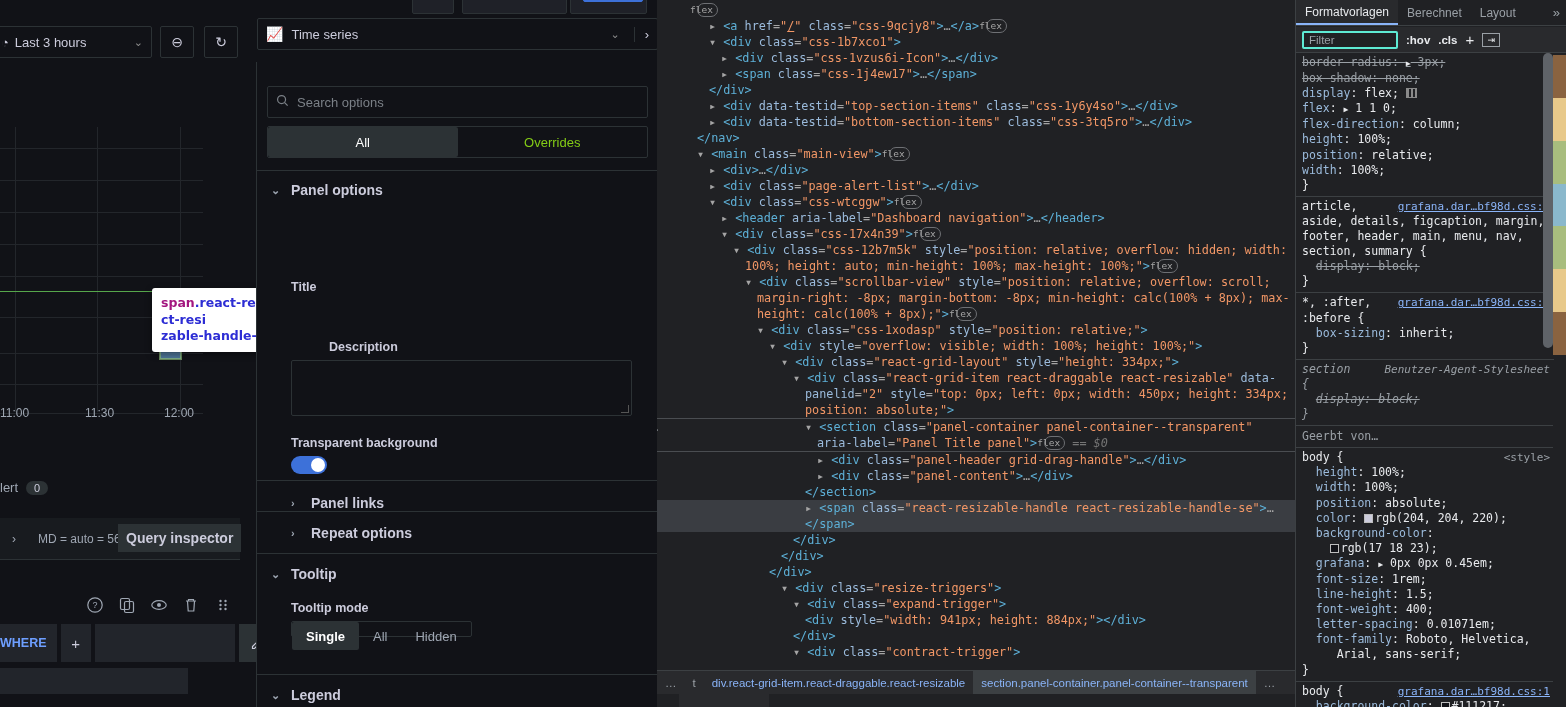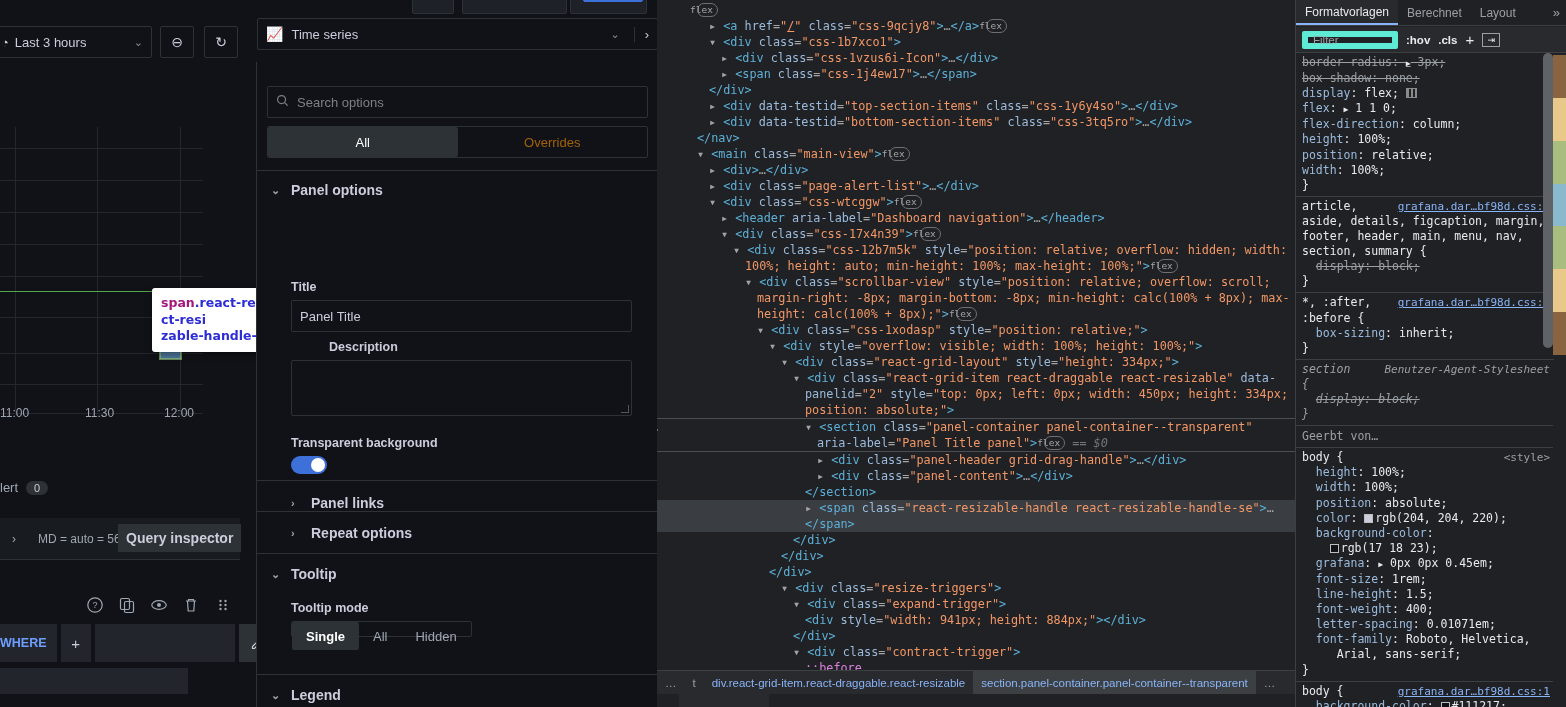--- a/index.html
+++ b/index.html
@@ -106,21 +106,21 @@
     background:#111217; border:1px solid #2c3235; border-radius:2px;
     display:flex; align-items:center; gap:8px; padding:0 8px;
     font-size:13px; color:#7b8087;
   }
   #all-ovr {
     position:absolute; left:10px; top:64px; width:381px; height:32px;
     background:#111217; border:1px solid #2c3235; border-radius:2px; display:flex;
   }
   #all-ovr div { flex:1; display:flex; align-items:center; justify-content:center; font-size:13px; }
   #all-ovr .sel { background:#2c3235; color:#fff; font-weight:500; border-radius:2px; }
-  #all-ovr .unsel { color:#a16207;text-align:center; }
+  #all-ovr .unsel { color:#84cc16;text-align:center; }
 
   .sec-hdr { display:flex; align-items:center; gap:12px; font-size:14px; font-weight:700; color:#ccccdc; }
   .sec-hdr .car { color:#9fa7b3; font-size:11px; width:8px; }
   .opt-label { font-size:12.5px; font-weight:700; color:#ccccdc; }
   .opt-input {
     background:#111217; border:1px solid #2c3235; border-radius:2px;
     height:32px; display:flex; align-items:center; padding:0 8px; font-size:13px; color:#ccccdc;
   }
   .divider { position:absolute; left:0; width:401px; height:1px; background:#2c3235; }
 
@@ -186,21 +186,21 @@
       border-left:1px solid #3c4043; }
   #st-tabs { position:absolute; left:0; top:0; width:271px; height:26px;
       border-bottom:1px solid #3c4043; display:flex; align-items:stretch; font-size:12px; }
   #st-tabs .tab { padding:0 9px; display:flex; align-items:center; color:#9aa0a6; }
   #st-tabs .tab.on { color:#e8eaed; border-bottom:2px solid #8ab4f8; background:#292a2d; }
   #st-tabs .more { margin-left:auto; padding:0 7px; display:flex; align-items:center; color:#9aa0a6; font-size:13px;}
 
   #st-filter { position:absolute; left:0; top:27px; width:271px; height:26px;
      display:flex; align-items:center; gap:8px; padding:0 6px; border-bottom:1px solid #3c4043;
      font-size:11.5px; color:#9aa0a6; background:#292a2d;}
-  #st-filter .fbox { width:96px; height:18px; background:#202124; border:6px solid #5eead4;
+  #st-filter .fbox { width:96px; height:18px; background:#202124; border:2px solid #5eead4;
       border-radius:2px; display:flex; align-items:center; padding:0 5px; color:#9aa0a6; }
   #st-filter .hov, #st-filter .cls { color:#e8eaed; font-weight:700; font-size:11.5px; }
   #st-filter .plus { color:#e8eaed; font-size:15px; line-height:12px; }
   #st-filter .newrule { border:1px solid #9aa0a6; width:18px; height:14px; display:flex;
       align-items:center; justify-content:center; color:#e8eaed; font-size:9px; }
 
   #st-body { position:absolute; left:0; top:53px; width:258px; height:654px;
     overflow:hidden; font-family:"DejaVu Sans Mono", monospace; font-size:11.5px; line-height:15.1px; color:#e8eaed; }
   .rule { border-bottom:1px solid #3c4043; padding:2px 4px 3px 6px; position:relative; }
   .prop { color:#9bbbdc; }
@@ -365,21 +365,20 @@
       </div>
 
       <div class="divider" style="top:108px;"></div>
 
       <div class="sec-hdr" id="sec-panel-options">
         <span class="car">⌄</span>
         <span>Panel options</span>
       </div>
 
       <div class="opt-label" id="lbl-title">Title</div>
-      <div class="opt-input" id="inp-title">Panel Title</div>
 
       <div class="opt-label" id="lbl-desc">Description</div>
       <div class="opt-input" id="inp-desc">
         <span class="resz"></span>
       </div>
 
       <div class="opt-label" id="lbl-transp">Transparent background</div>
       <div id="toggle-transp">
           <div class="knob"></div>
         </div>
@@ -447,21 +446,20 @@
         <div class="ln sel" style="padding-left: 160px; text-indent: -12px;"><span><span class="tri">▸</span> <span class="tg">&lt;span</span> <span class="at">class</span>=<span class="av">"react-resizable-handle react-resizable-handle-se"</span><span class="tg">&gt;</span><span class="elip">…</span></span></div>
         <div class="ln sel" style="padding-left: 160px; text-indent: -12px;"><span><span class="tg">&lt;/span&gt;</span></span></div>
         <div class="ln" style="padding-left: 148px; text-indent: -12px;"><span><span class="tg">&lt;/div&gt;</span></span></div>
         <div class="ln" style="padding-left: 136px; text-indent: -12px;"><span><span class="tg">&lt;/div&gt;</span></span></div>
         <div class="ln" style="padding-left: 124px; text-indent: -12px;"><span><span class="tg">&lt;/div&gt;</span></span></div>
         <div class="ln" style="padding-left: 136px; text-indent: -12px;"><span><span class="tri">▾</span> <span class="tg">&lt;div</span> <span class="at">class</span>=<span class="av">"resize-triggers"</span><span class="tg">&gt;</span></span></div>
         <div class="ln" style="padding-left: 148px; text-indent: -12px;"><span><span class="tri">▾</span> <span class="tg">&lt;div</span> <span class="at">class</span>=<span class="av">"expand-trigger"</span><span class="tg">&gt;</span></span></div>
         <div class="ln" style="padding-left: 160px; text-indent: -12px;"><span><span class="tg">&lt;div</span> <span class="at">style</span>=<span class="av">"width: 941px; height: 884px;"</span><span class="tg">&gt;&lt;/div&gt;</span></span></div>
         <div class="ln" style="padding-left: 148px; text-indent: -12px;"><span><span class="tg">&lt;/div&gt;</span></span></div>
         <div class="ln" style="padding-left: 148px; text-indent: -12px;"><span><span class="tri">▾</span> <span class="tg">&lt;div</span> <span class="at">class</span>=<span class="av">"contract-trigger"</span><span class="tg">&gt;</span></span></div>
-        <div class="ln" style="padding-left: 160px; text-indent: -12px;"><span><span class="pseudo">::before</span></span></div>
       </div>
 
     <div id="crumbs">
         <div class="crumb dim">…</div>
         <div class="crumb dim">t</div>
         <div class="crumb lnk">div.react-grid-item.react-draggable.react-resizable</div>
         <div class="crumb on">section.panel-container.panel-container--transparent</div>
         <div class="crumb dim">…</div>
       </div>
     <div id="crumb-tail">

